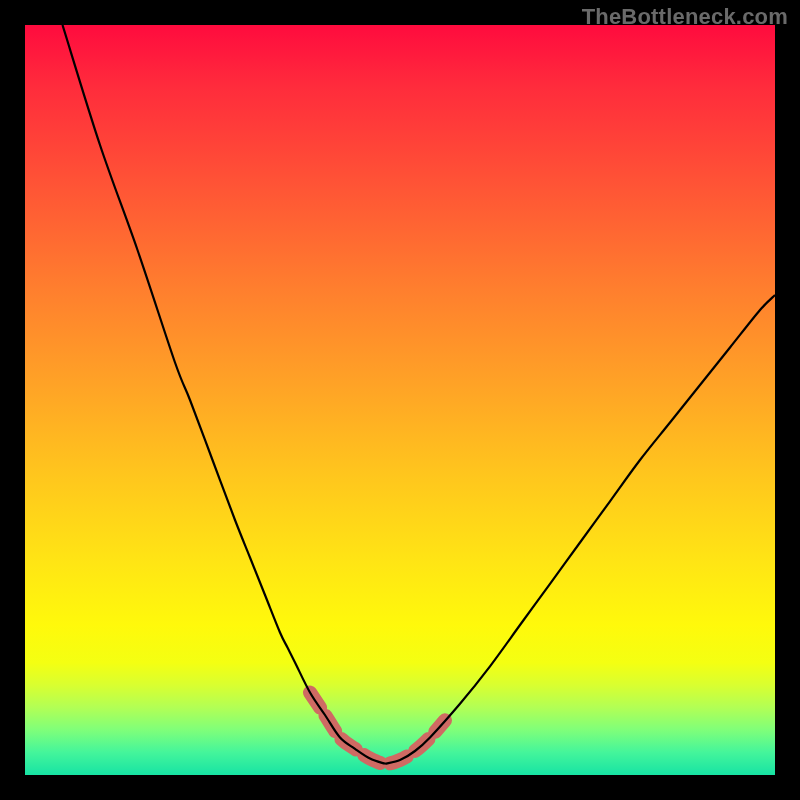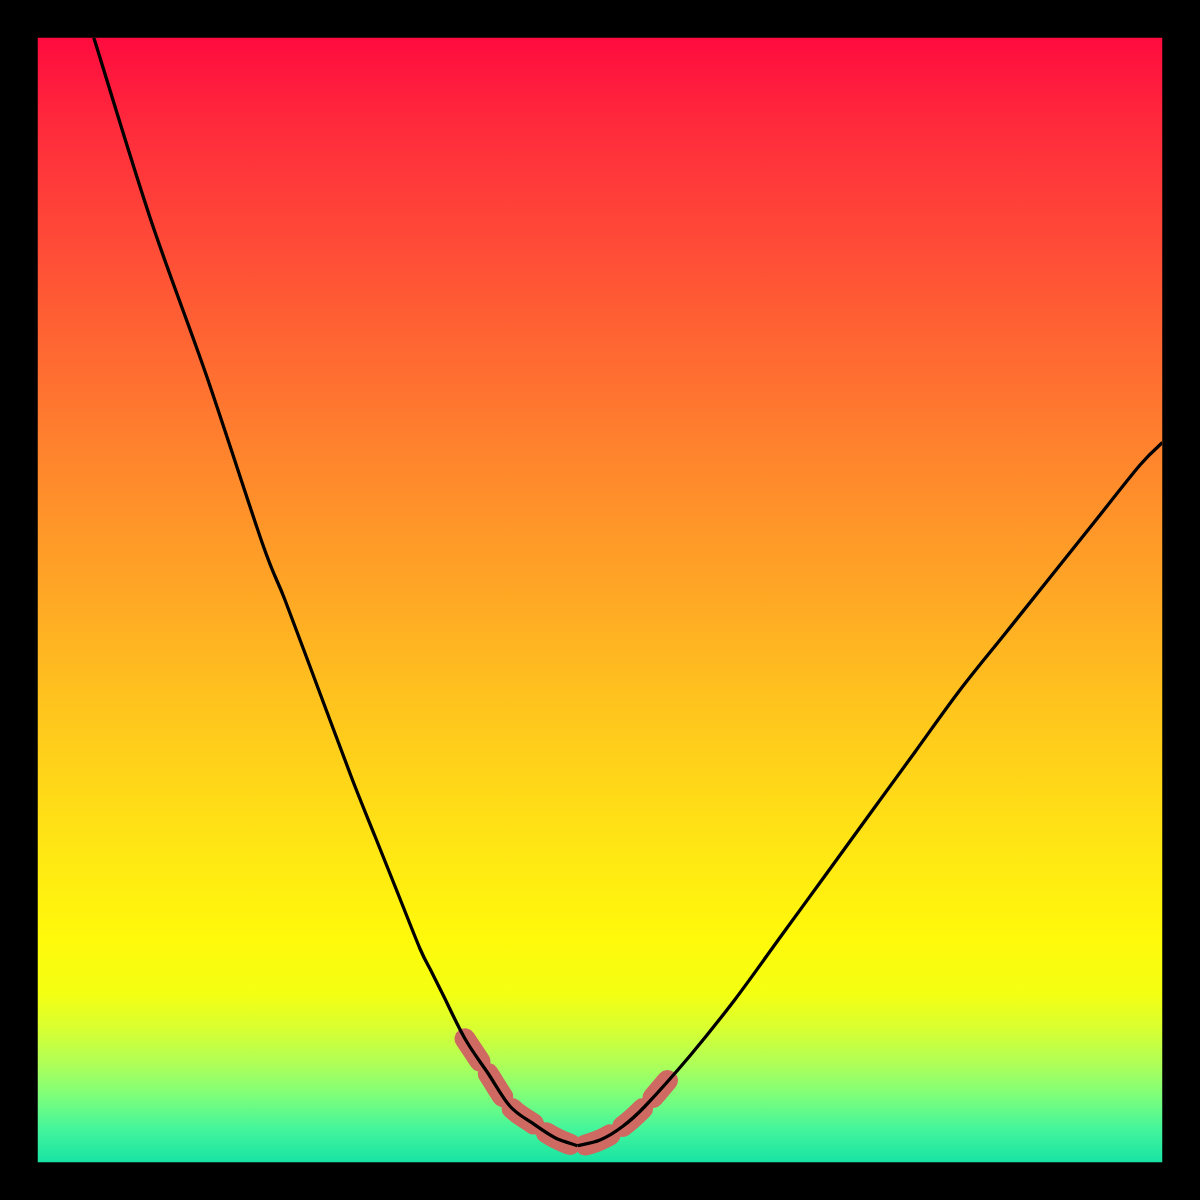--- a/index.html
+++ b/index.html
@@ -67,20 +67,21 @@
     stroke-width: 14;
     stroke-linecap: round;
     stroke-linejoin: round;
     stroke-dasharray: 18 10;
   }
 </style>
 </head>
 <body>
 <div class="frame">
 
+  <div class="watermark">TheBottleneck.com</div>
 
   <div class="plot-area">
     <div class="gradient"></div>
     <svg class="curves" viewBox="0 0 750 750" preserveAspectRatio="none">
 
       <path id="hl-path" class="highlight" d="M 285.0 667.5 C 287.5 671.3, 295.0 682.5, 300.0 690.0 C 305.0 697.5, 310.0 706.9, 315.0 712.5 C 320.0 718.1, 325.0 720.3, 330.0 723.8 C 335.0 727.3, 340.0 731.0, 345.0 733.5 C 350.0 736.0, 355.0 738.5, 360.0 738.8 C 365.0 739.0, 370.0 737.1, 375.0 735.0 C 380.0 732.9, 385.0 729.8, 390.0 726.0 C 395.0 722.3, 400.0 717.6, 405.0 712.5 C 410.0 707.4, 417.5 698.1, 420.0 695.3"></path>
 
       <path id="left-path" class="curve" d="M 37.5 0.0 C 43.8 20.0, 62.5 82.5, 75.0 120.0 C 87.5 157.5, 100.0 188.8, 112.5 225.0 C 125.0 261.3, 141.3 312.5, 150.0 337.5 C 158.8 362.5, 158.8 358.8, 165.0 375.0 C 171.3 391.3, 180.0 415.0, 187.5 435.0 C 195.0 455.0, 203.8 478.8, 210.0 495.0 C 216.3 511.3, 220.0 520.0, 225.0 532.5 C 230.0 545.0, 235.0 557.5, 240.0 570.0 C 245.0 582.5, 251.3 598.8, 255.0 607.5 C 258.8 616.3, 260.0 617.5, 262.5 622.5 C 265.0 627.5, 266.3 630.0, 270.0 637.5 C 273.8 645.0, 280.0 658.8, 285.0 667.5 C 290.0 676.3, 295.0 682.5, 300.0 690.0 C 305.0 697.5, 310.0 706.9, 315.0 712.5 C 320.0 718.1, 325.0 720.3, 330.0 723.8 C 335.0 727.3, 340.0 731.0, 345.0 733.5 C 350.0 736.0, 357.5 737.9, 360.0 738.8"></path>
 
       <path id="right-path" class="curve" d="M 360.0 738.8 C 362.5 738.1, 370.0 737.1, 375.0 735.0 C 380.0 732.9, 385.0 729.8, 390.0 726.0 C 395.0 722.3, 397.5 720.4, 405.0 712.5 C 412.5 704.6, 425.0 690.6, 435.0 678.8 C 445.0 666.9, 455.0 654.4, 465.0 641.3 C 475.0 628.1, 485.0 613.8, 495.0 600.0 C 505.0 586.3, 515.0 572.5, 525.0 558.8 C 535.0 545.0, 545.0 531.3, 555.0 517.5 C 565.0 503.8, 575.0 490.0, 585.0 476.3 C 595.0 462.5, 605.0 448.1, 615.0 435.0 C 625.0 421.9, 635.0 410.0, 645.0 397.5 C 655.0 385.0, 665.0 372.5, 675.0 360.0 C 685.0 347.5, 695.0 335.0, 705.0 322.5 C 715.0 310.0, 727.5 293.8, 735.0 285.0 C 742.5 276.3, 747.5 272.5, 750.0 270.0"></path>

